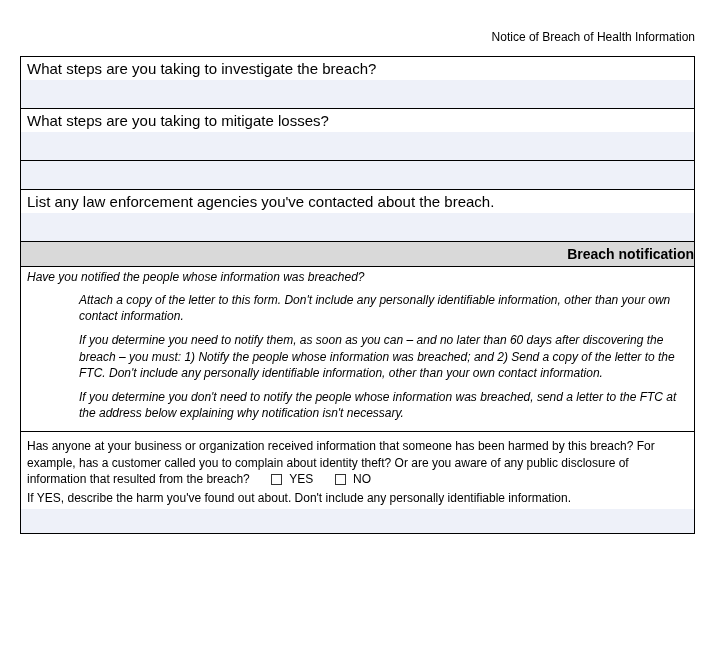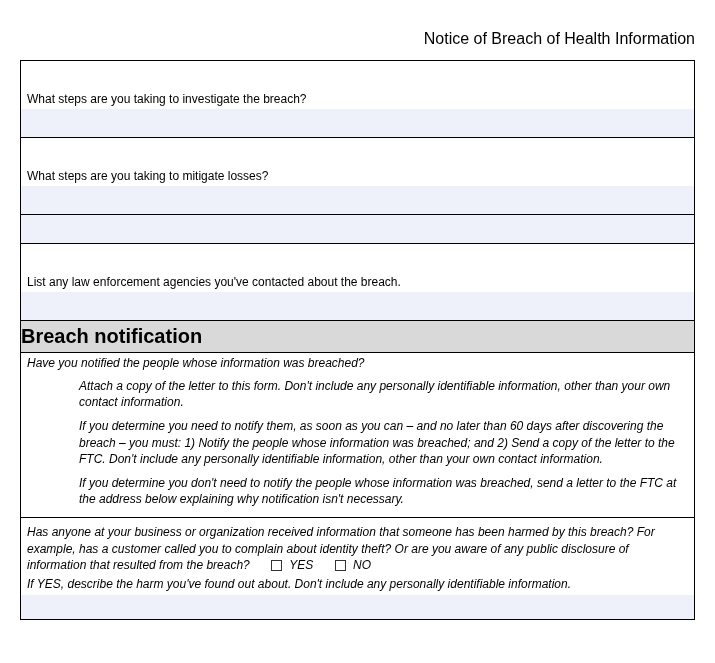--- a/index.html
+++ b/index.html
@@ -6,45 +6,44 @@
   body {
     font-family: Arial, sans-serif;
     font-size: 12px;
     background: #fff;
     width: 715px;
     color: #000;
   }
   .header-title {
     text-align: right;
     padding: 30px 20px 12px 0;
-    font-size: 16px;
+    font-size: 12px;
   }
   .form-container {
     border: 1px solid #000;
     margin: 0 20px 20px 20px;
   }
   .question-row {
     border-bottom: 1px solid #000;
   }
   .question-label {
     padding: 3px 6px;
-    font-size: 12px;
-    margin-top: 28px;
+    font-size: 15px;
   }
   .answer-area {
     background: #eef1f9;
     height: 28px;
     width: 100%;
   }
   .section-header {
     background: #d9d9d9;
     border-bottom: 1px solid #000;
-    text-align: left;
+    text-align: right;
     font-weight: bold;
-    font-size: 20px;
+    font-size: 14px;
     padding: 4px 0;
   }
   .notification-section {
     padding: 3px 6px 10px 6px;
     border-bottom: 1px solid #000;
     font-style: italic;
   }
   .indent1 { padding-left: 32px; margin-top: 14px; }
   .indent2 { padding-left: 52px; margin-top: 8px; line-height: 1.35; }
   .checkbox {
@@ -59,21 +58,20 @@
   .inline-date {
     display: inline-block;
     background: #eef1f9;
     width: 140px;
     height: 16px;
     vertical-align: middle;
     margin-left: 2px;
   }
   .harm-section {
     padding: 6px 6px 0 6px;
-    font-style: italic;
   }
   .harm-q {
     line-height: 1.35;
   }
   .yn-group {
     display: inline-block;
     margin-left: 18px;
   }
   .yn-group .opt { margin-right: 18px; }
   .harm-desc {

